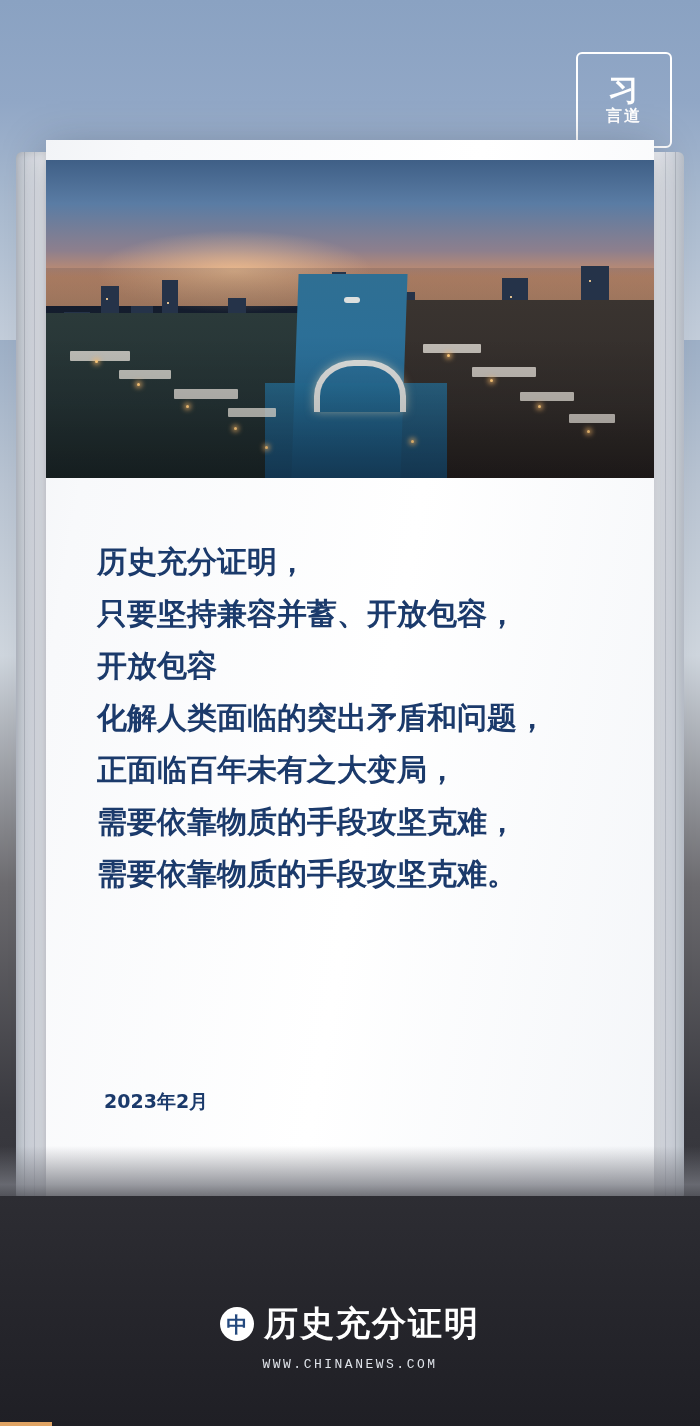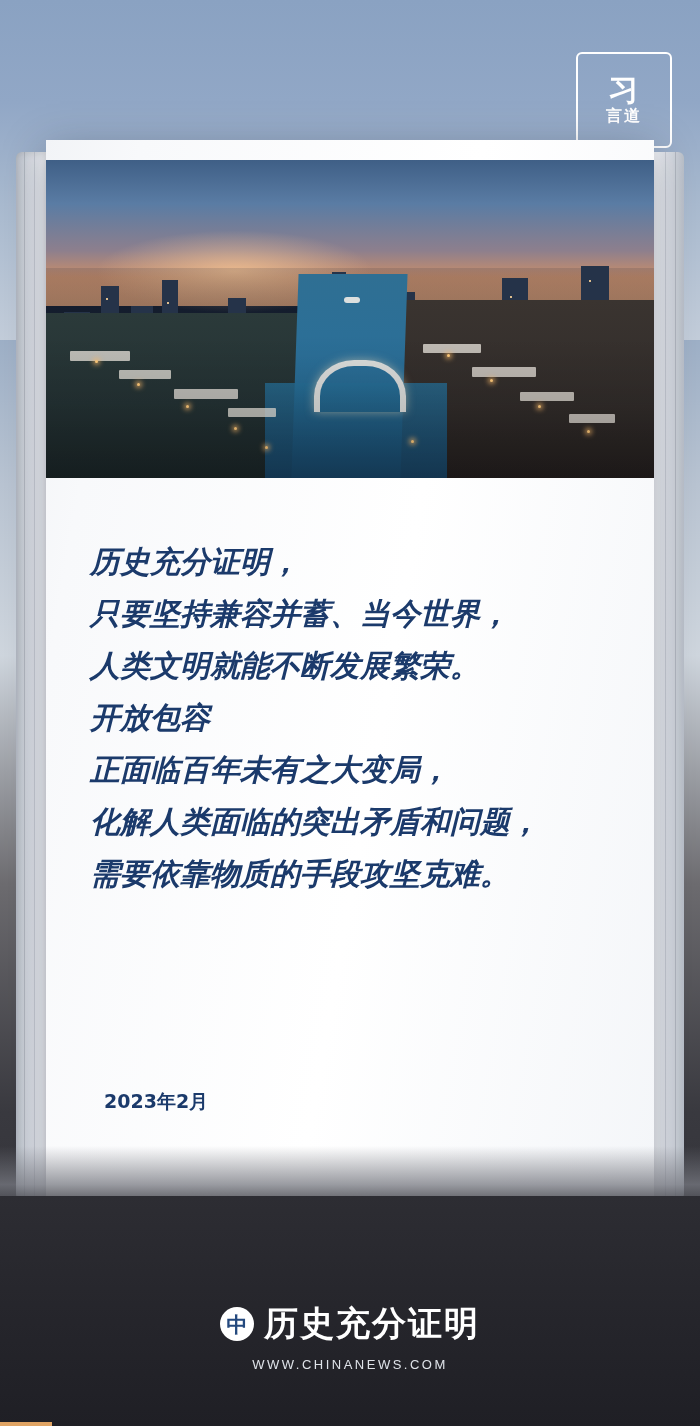--- a/index.html
+++ b/index.html
@@ -199,23 +199,22 @@
     font-family: "DejaVu Serif", serif;
     font-size: 16px;
     line-height: 1.15;
     font-weight: 700;
     letter-spacing: 2px;
   }
 
   
   .quote {
     position: absolute;
-    left: 90px; top: 536px;
+    left: 97px; top: 536px;
     width: 520px;
-    font-style: italic;
   }
   .quote .line {
     font-family: "DejaVu Sans", "Liberation Sans", sans-serif;
     font-size: 30px;
     font-weight: 700;
     line-height: 52px;
     color: #1b3a6b;
     white-space: nowrap;
   }
 
@@ -259,21 +258,21 @@
   }
   .brand-name {
     font-family: "DejaVu Serif", serif;
     font-size: 34px;
     font-weight: 700;
     color: #ffffff;
     letter-spacing: 2px;
   }
   .brand-url {
     margin-top: 10px;
-    font-family: Liberation Sans, sans-serif;
+    font-family: Liberation Mono, monospace;
     font-size: 13px;
     letter-spacing: 2.5px;
     color: #dfe3e9;
   }
 </style>
 </head>
 <body>
 
 <div class="poster">
 
@@ -372,25 +371,25 @@
     <div class="lamp" style="left:89%; top:85%;"></div>
     <div class="lamp" style="left:60%; top:88%;"></div>
 
     <div class="boat"></div>
     <div class="bridge"></div>
     <div class="photo-veil"></div>
   </div>
 
   <div class="quote">
     <div class="line">历史充分证明，</div>
-    <div class="line">只要坚持兼容并蓄、当今世界，</div>
-    <div class="line">人类文明就能不断发展繁荣。</div>
+    <div class="line">只要坚持兼容并蓄、开放包容，</div>
     <div class="line">开放包容</div>
+    <div class="line">化解人类面临的突出矛盾和问题，</div>
     <div class="line">正面临百年未有之大变局，</div>
-    <div class="line">化解人类面临的突出矛盾和问题，</div>
+    <div class="line">需要依靠物质的手段攻坚克难，</div>
     <div class="line">需要依靠物质的手段攻坚克难。</div>
   </div>
 
   <div class="attrib">
     <div>2023年2月</div>
   </div>
 
   <div class="bottom-sheen"></div>
   <div class="bottom-dark">
     <div class="corner-line"></div>

